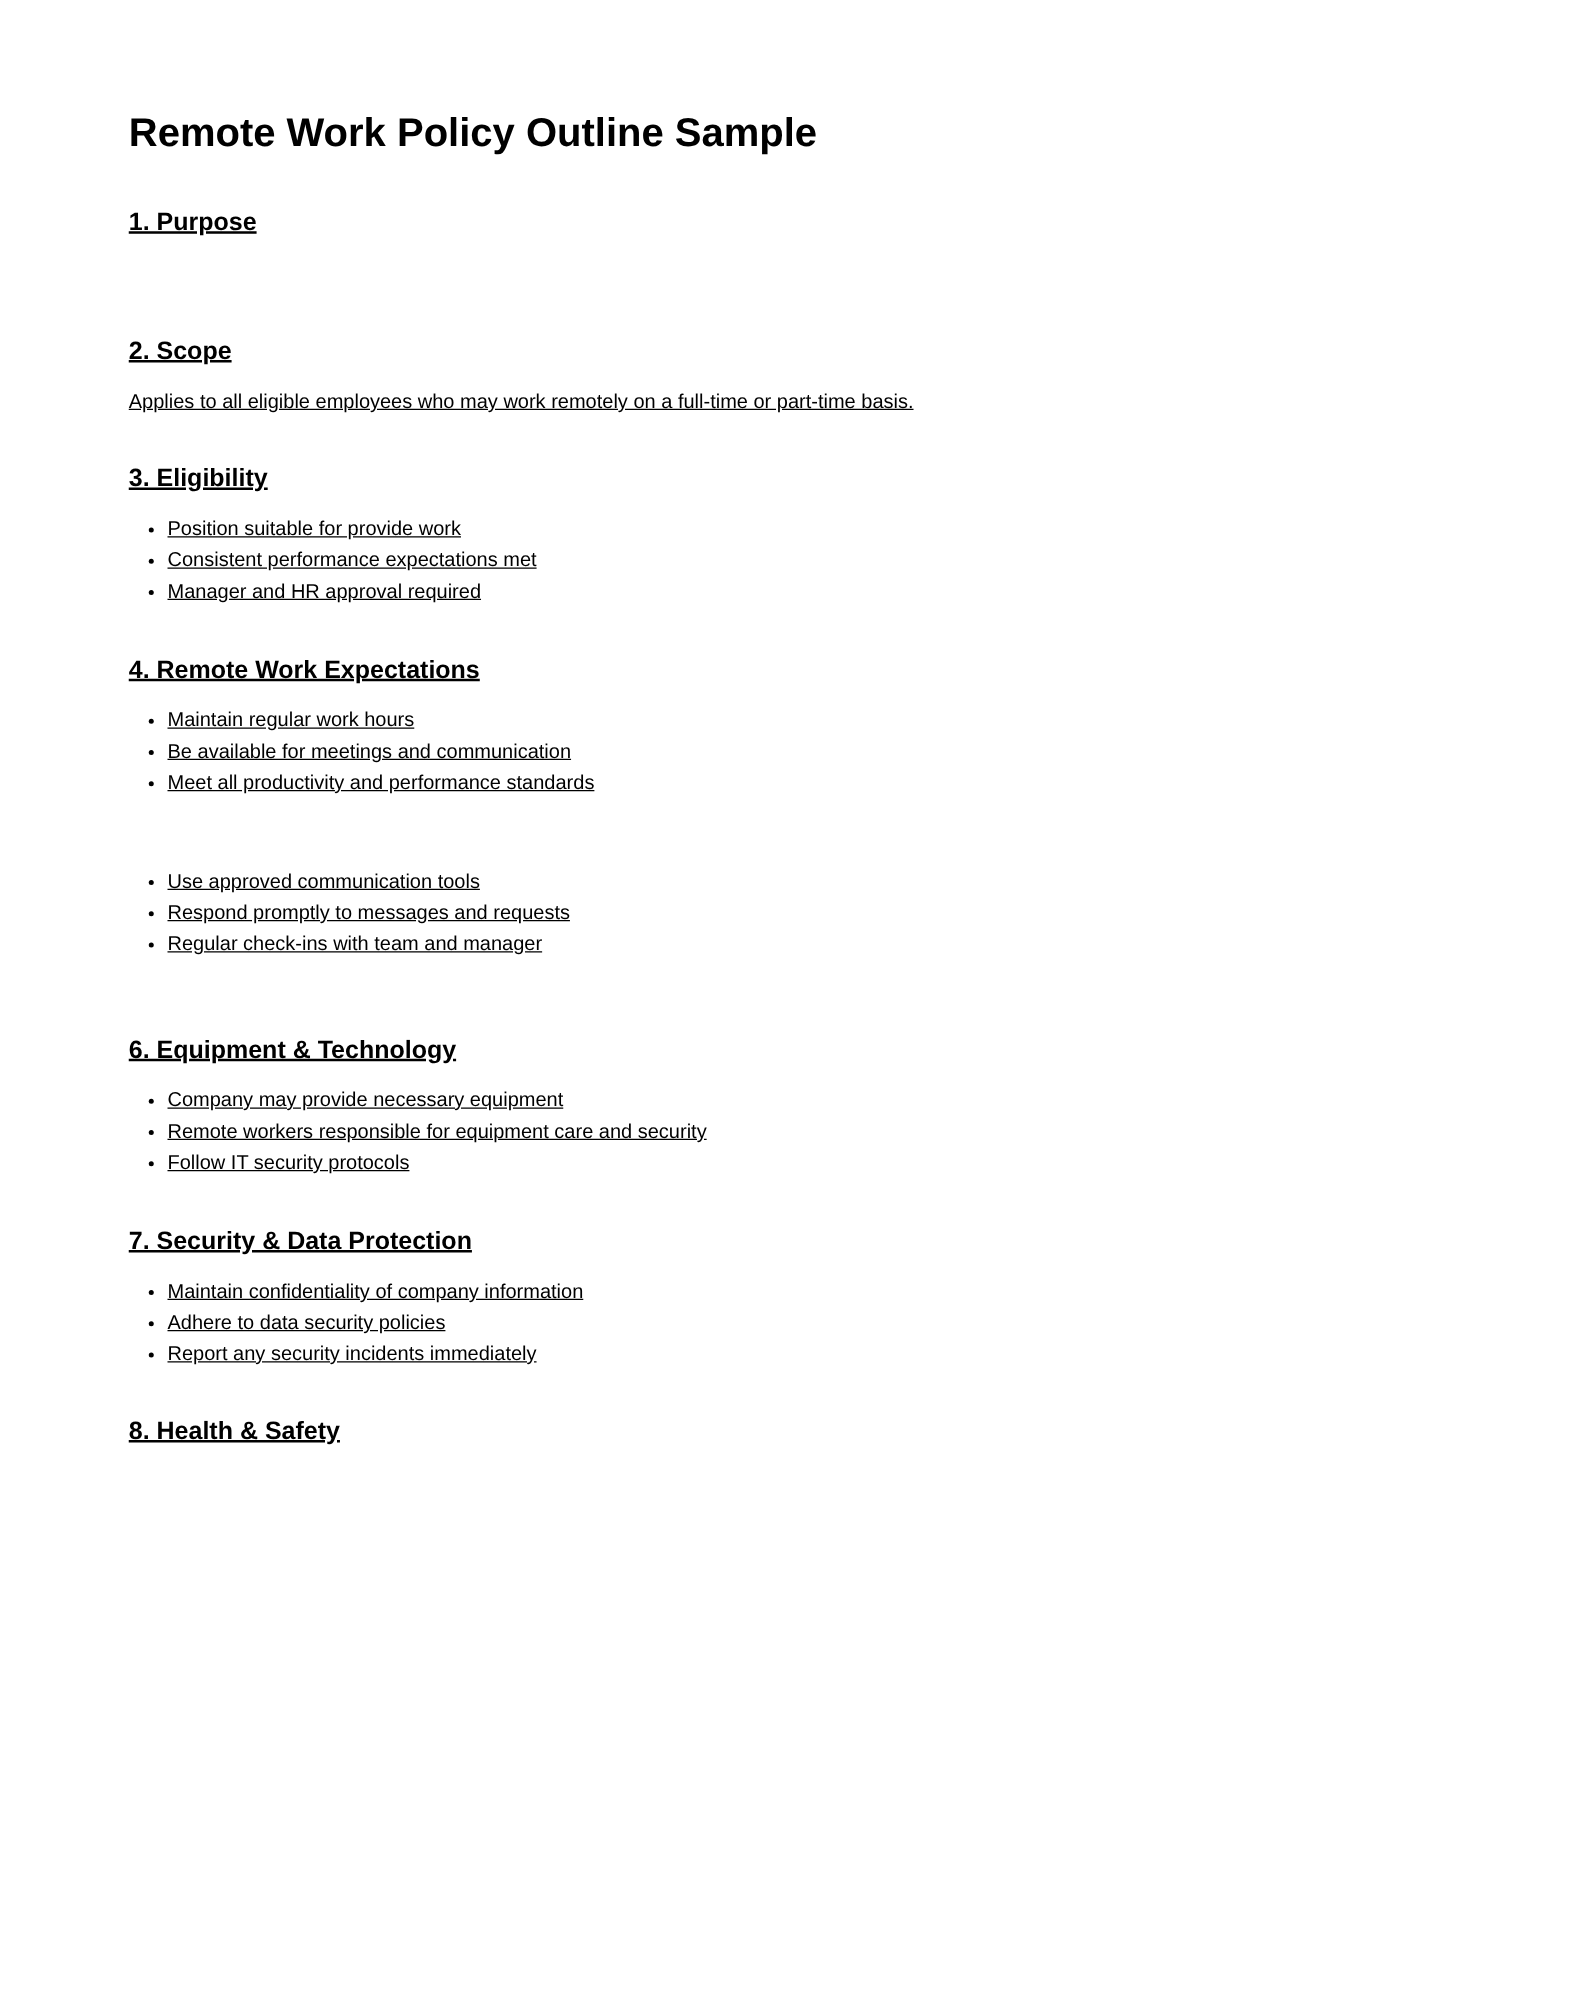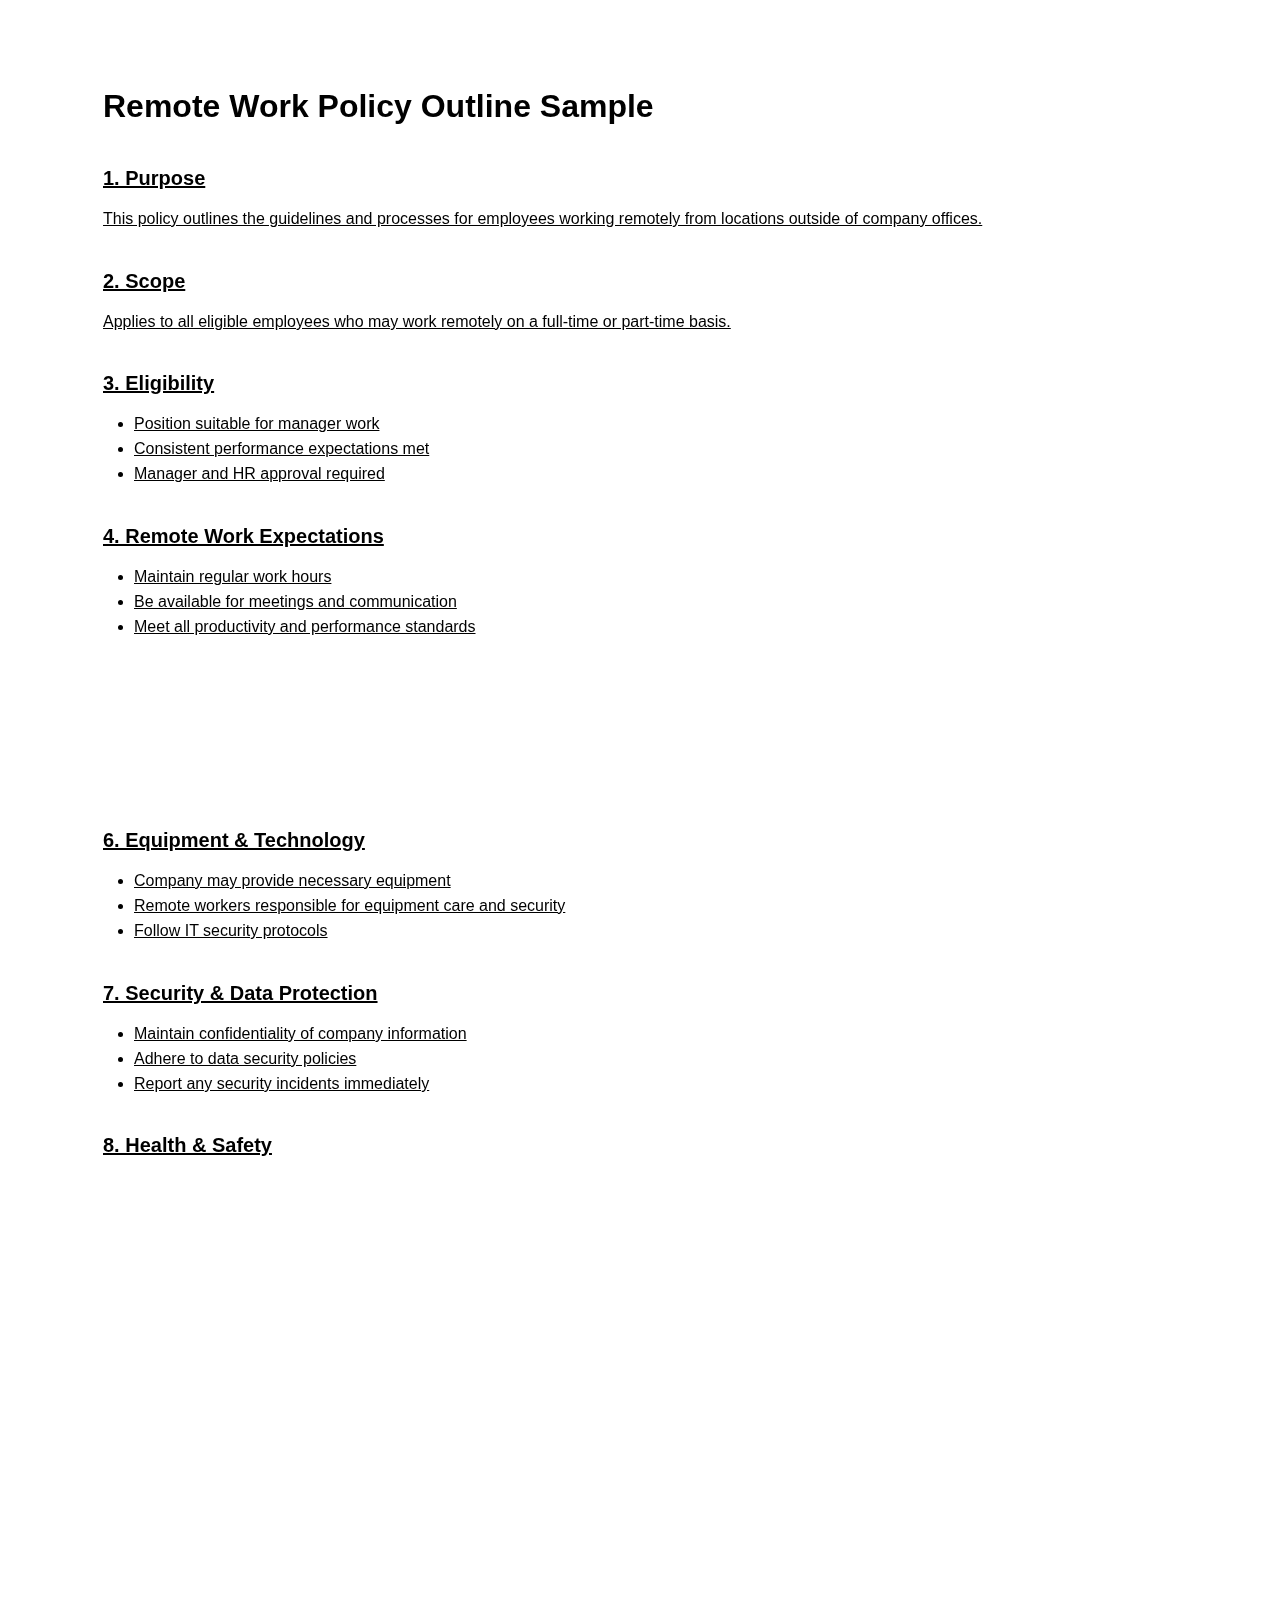--- a/index.html
+++ b/index.html
@@ -22,47 +22,51 @@
   li { font-size: 16px; line-height: 19px; margin-bottom: 6px; white-space: nowrap; }
 </style>
 </head>
 <body>
 
 <div class="page">
   <h1>Remote Work Policy Outline Sample</h1>
 
   <div class="section" style="top:167px">
     <h2>1. Purpose</h2>
-    <p>This policy outlines the guidelines and processes for employees working remotely from locations outside of company offices.</p>
   </div>
 
   <div class="section" style="top:270px">
     <h2>2. Scope</h2>
     <p>Applies to all eligible employees who may work remotely on a full-time or part-time basis.</p>
   </div>
 
   <div class="section" style="top:372px">
     <h2>3. Eligibility</h2>
     <ul>
-      <li>Position suitable for manager work</li>
+      <li>Position suitable for provide work</li>
       <li>Consistent performance expectations met</li>
       <li>Manager and HR approval required</li>
     </ul>
   </div>
 
   <div class="section" style="top:525px">
     <h2>4. Remote Work Expectations</h2>
     <ul>
       <li>Maintain regular work hours</li>
       <li>Be available for meetings and communication</li>
       <li>Meet all productivity and performance standards</li>
     </ul>
   </div>
 
   <div class="section" style="top:677px">
+    <ul>
+      <li>Use approved communication tools</li>
+      <li>Respond promptly to messages and requests</li>
+      <li>Regular check-ins with team and manager</li>
+    </ul>
   </div>
 
   <div class="section" style="top:829px">
     <h2>6. Equipment &amp; Technology</h2>
     <ul>
       <li>Company may provide necessary equipment</li>
       <li>Remote workers responsible for equipment care and security</li>
       <li>Follow IT security protocols</li>
     </ul>
   </div>

